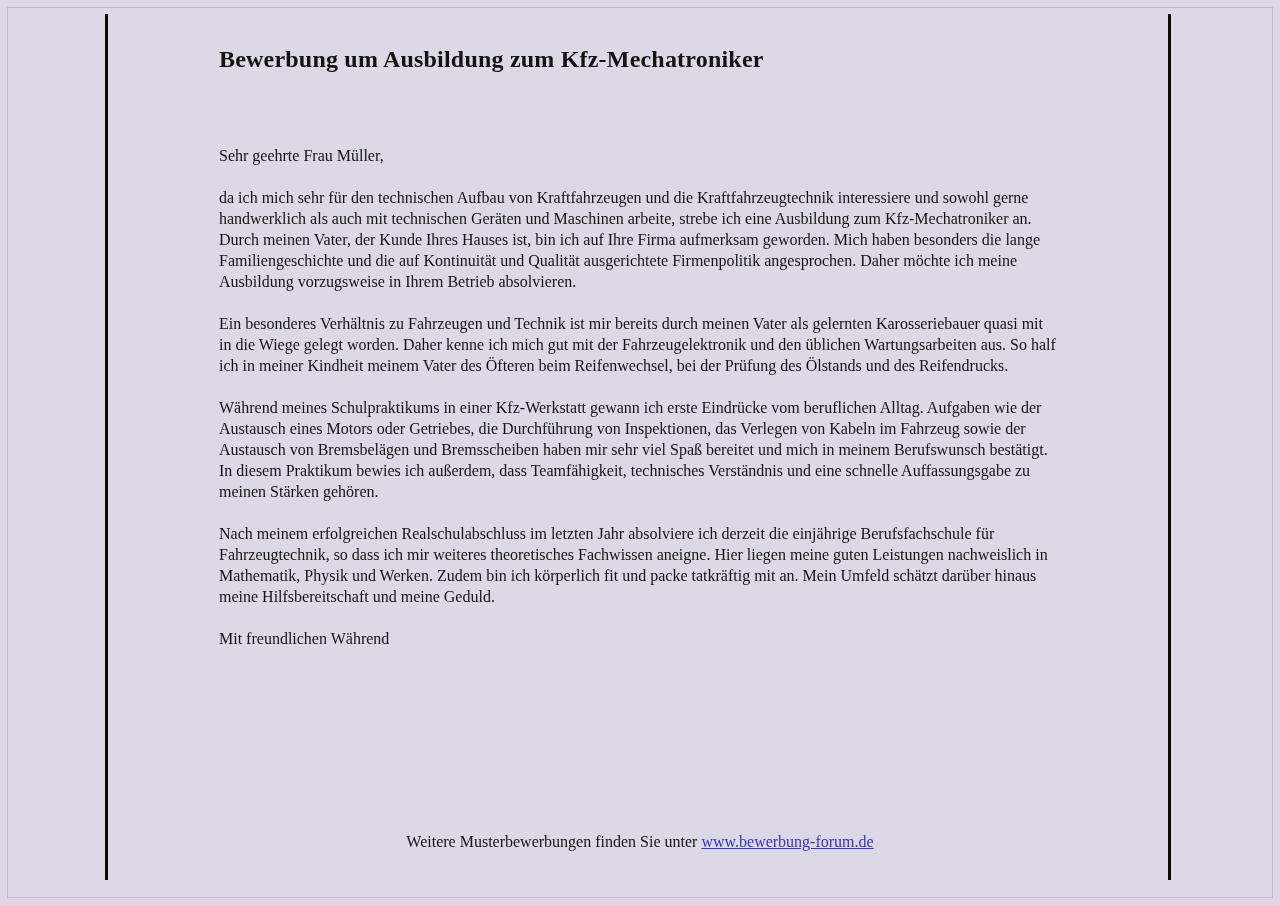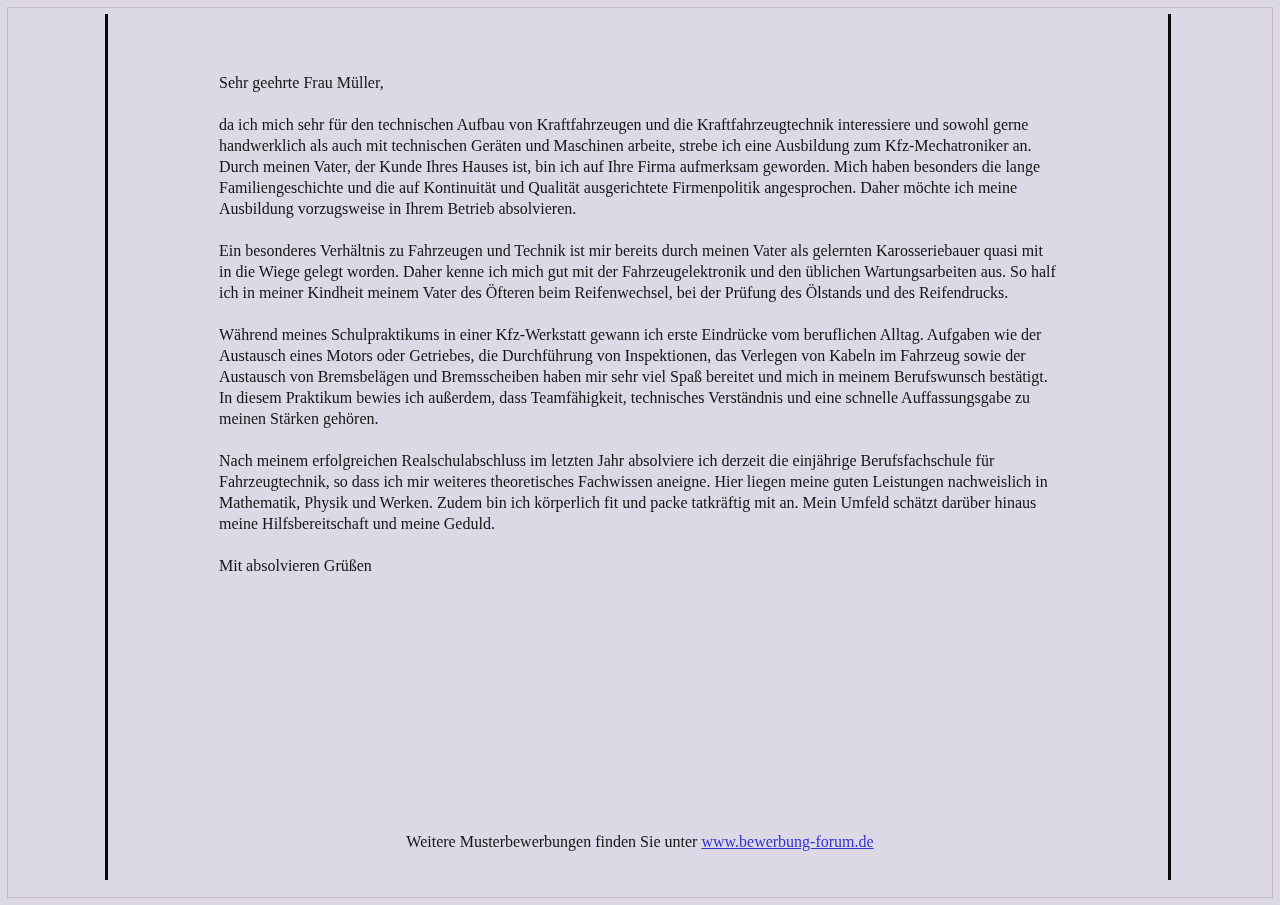--- a/index.html
+++ b/index.html
@@ -72,23 +72,24 @@
   }
 </style>
 </head>
 <body>
 
 <div class="frame"></div>
 <div class="rule rule-left"></div>
 <div class="rule rule-right"></div>
 
 <div class="content">
+  <h1>Bewerbung um Ausbildung zum Kfz-Mechatroniker</h1>
   <p class="salutation">Sehr geehrte Frau Müller,</p>
   <p>da ich mich sehr für den technischen Aufbau von Kraftfahrzeugen und die Kraftfahrzeugtechnik interessiere und sowohl gerne handwerklich als auch mit technischen Geräten und Maschinen arbeite, strebe ich eine Ausbildung zum Kfz-Mechatroniker an. Durch meinen Vater, der Kunde Ihres Hauses ist, bin ich auf Ihre Firma aufmerksam geworden. Mich haben besonders die lange Familiengeschichte und die auf Kontinuität und Qualität ausgerichtete Firmenpolitik angesprochen. Daher möchte ich meine Ausbildung vorzugsweise in Ihrem Betrieb absolvieren.</p>
   <p>Ein besonderes Verhältnis zu Fahrzeugen und Technik ist mir bereits durch meinen Vater als gelernten Karosseriebauer quasi mit in die Wiege gelegt worden. Daher kenne ich mich gut mit der Fahrzeugelektronik und den üblichen Wartungsarbeiten aus. So half ich in meiner Kindheit meinem Vater des Öfteren beim Reifenwechsel, bei der Prüfung des Ölstands und des Reifendrucks.</p>
   <p>Während meines Schulpraktikums in einer Kfz-Werkstatt gewann ich erste Eindrücke vom beruflichen Alltag. Aufgaben wie der Austausch eines Motors oder Getriebes, die Durchführung von Inspektionen, das Verlegen von Kabeln im Fahrzeug sowie der Austausch von Bremsbelägen und Bremsscheiben haben mir sehr viel Spaß bereitet und mich in meinem Berufswunsch bestätigt. In diesem Praktikum bewies ich außerdem, dass Teamfähigkeit, technisches Verständnis und eine schnelle Auffassungsgabe zu meinen Stärken gehören.</p>
   <p>Nach meinem erfolgreichen Realschulabschluss im letzten Jahr absolviere ich derzeit die einjährige Berufsfachschule für Fahrzeugtechnik, so dass ich mir weiteres theoretisches Fachwissen aneigne. Hier liegen meine guten Leistungen nachweislich in Mathematik, Physik und Werken. Zudem bin ich körperlich fit und packe tatkräftig mit an. Mein Umfeld schätzt darüber hinaus meine Hilfsbereitschaft und meine Geduld.</p>
-  <p class="closing">Mit absolvieren Grüßen</p>
+  <p class="closing">Mit freundlichen Während</p>
 </div>
 
 <div class="footer">
   <span>Weitere Musterbewerbungen finden Sie unter </span><a href="#">www.bewerbung-forum.de</a>
 </div>
 
 </body></html>

